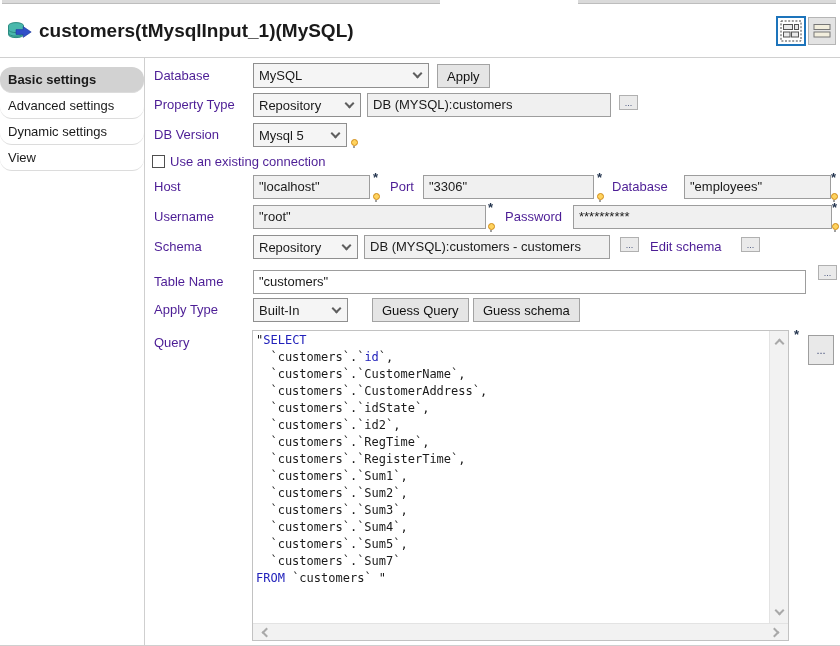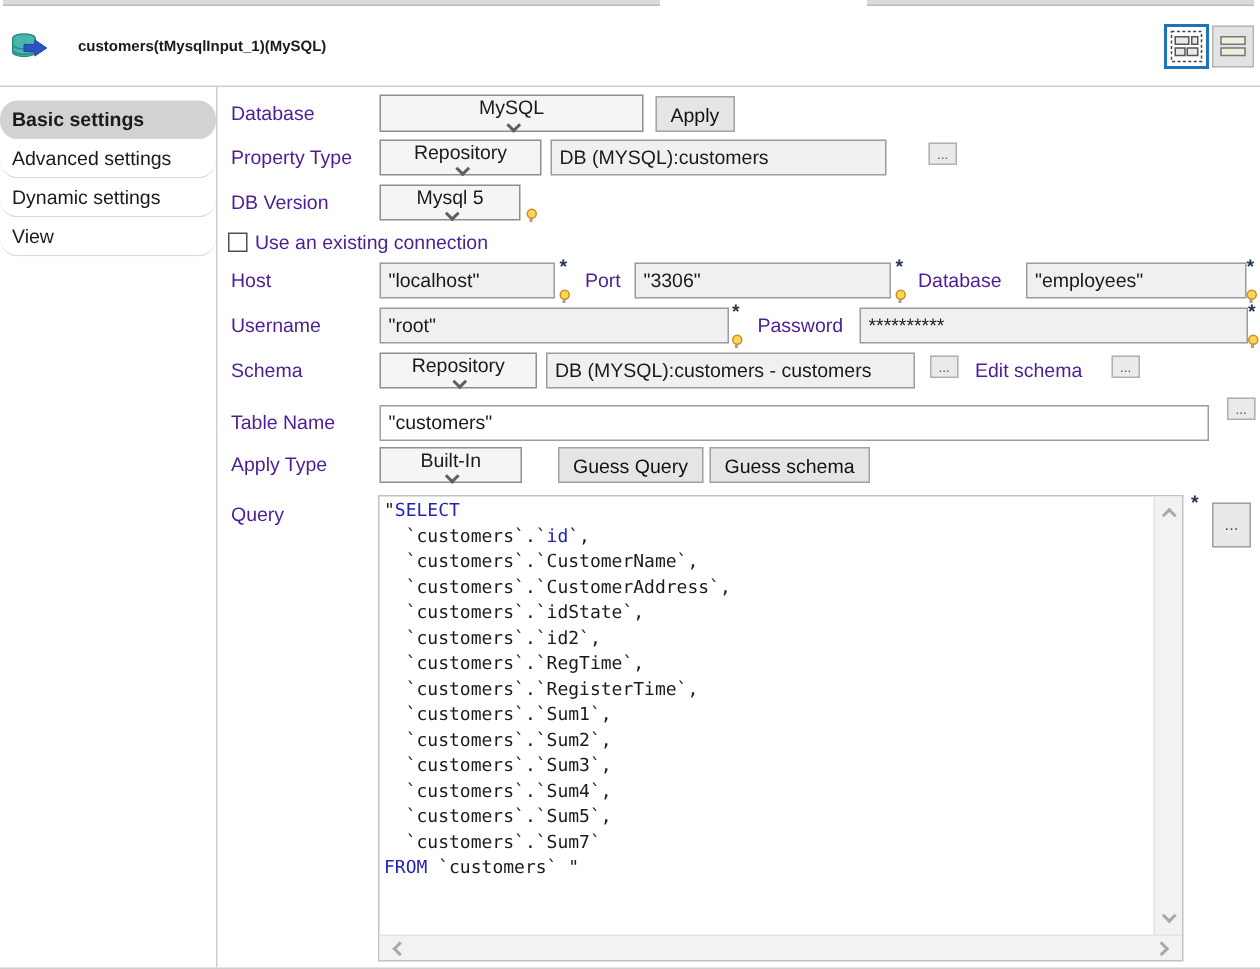--- a/index.html
+++ b/index.html
@@ -7,36 +7,36 @@
   .screen { position:relative; width:840px; height:646px; background:#fff; overflow:hidden;
             border-bottom:1px solid #cfcfcf; color:#1a1a1a; }
   
   .tabstrip { position:relative; height:5px; background:#fff; }
   .tabseg { position:absolute; top:0; height:4px; background:#dadada; border-bottom:1px solid #bdbdbd; }
   .seg-left { left:2px; width:438px; }
   .seg-right { left:578px; width:258px; }
   
   .header { height:53px; display:flex; align-items:center; padding:0 4px 0 8px;
             border-bottom:1px solid #d0d0d0; background:#fff; }
-  .title { font-size:10px; font-weight:bold; margin-left:20px; white-space:nowrap; }
+  .title { font-size:19px; font-weight:bold; margin-left:7px; white-space:nowrap; }
   .header-actions { margin-left:auto; display:flex; align-items:center; gap:2px; }
   .layout-btn { width:30px; height:30px; display:flex; align-items:center; justify-content:center;
                 background:#fff; border:2px solid #1d74bb; cursor:pointer; padding:0; }
   .layout-btn.inactive { width:28px; height:28px; border:1px solid #b5b5b5; background:#e3e3e3; }
   
   .body { display:flex; height:587px; }
   .sidebar { width:145px; border-right:1px solid #cfcfcf; padding-top:9px; }
   .side-item { height:26px; line-height:25px; padding-left:8px; font-size:13px;
                border-bottom:1px solid #dcdcdc; cursor:pointer; white-space:nowrap;border-radius:12px; }
   .side-item.active { background:#d2d2d2; font-weight:bold; }
   .main { position:relative; flex:1; font-size:13px; }
   .row-label { position:absolute; font-size:13px; color:#4c1d95; white-space:nowrap; }
   
   .combo { position:absolute; height:24px; background:#f5f5f5; border:1px solid #8f8f8f;
-           display:flex; align-items:center; padding:0 5px; cursor:pointer;flex-direction:column; }
+           display:flex; align-items:center; padding:0 5px; cursor:pointer; }
   .combo .val { flex:1; overflow:hidden; white-space:nowrap; font-size:13px; }
   .cchev { width:7px; height:7px; border-left:2px solid #5f5f5f; border-top:2px solid #5f5f5f;
            transform:rotate(225deg); margin:-4px 2px 0 4px; flex:none; }
   
   .tfield { position:absolute; height:24px; background:#f0f0f0; border:1px solid #9d9d9d;
             padding:0 5px; line-height:21px; font-size:13px; white-space:nowrap; overflow:hidden; cursor:text; }
   .tfield.white { background:#fff; }
   
   .btn { position:absolute; height:24px; background:#e5e5e5; border:1px solid #a3a3a3;
          font-size:13px; font-family:inherit; padding:0 9px; cursor:pointer; color:#111; }
@@ -126,21 +126,21 @@
         <span class="val">MySQL</span>
         <span class="cchev"></span>
       </div>
       <button class="btn" style="left:292px;top:6px">Apply</button>
 
       <span class="row-label" style="left:9px;top:39px">Property Type</span>
       <div class="combo" style="left:108px;top:35px;width:108px">
         <span class="val">Repository</span>
         <span class="cchev"></span>
       </div>
-      <div class="tfield" style="left:222px;top:35px;width:224px">DB (MYSQL):customers</div>
+      <div class="tfield" style="left:222px;top:35px;width:244px">DB (MYSQL):customers</div>
       <button class="more-sm" style="left:474px;top:37px">...</button>
 
       <span class="row-label" style="left:9px;top:69px">DB Version</span>
       <div class="combo" style="left:108px;top:65px;width:94px">
         <span class="val">Mysql 5</span>
         <span class="cchev"></span>
       </div>
       <span class="lamp-abs" style="left:206px;top:81px"></span>
 
       <span class="checkbox" style="left:7px;top:97px"></span>

